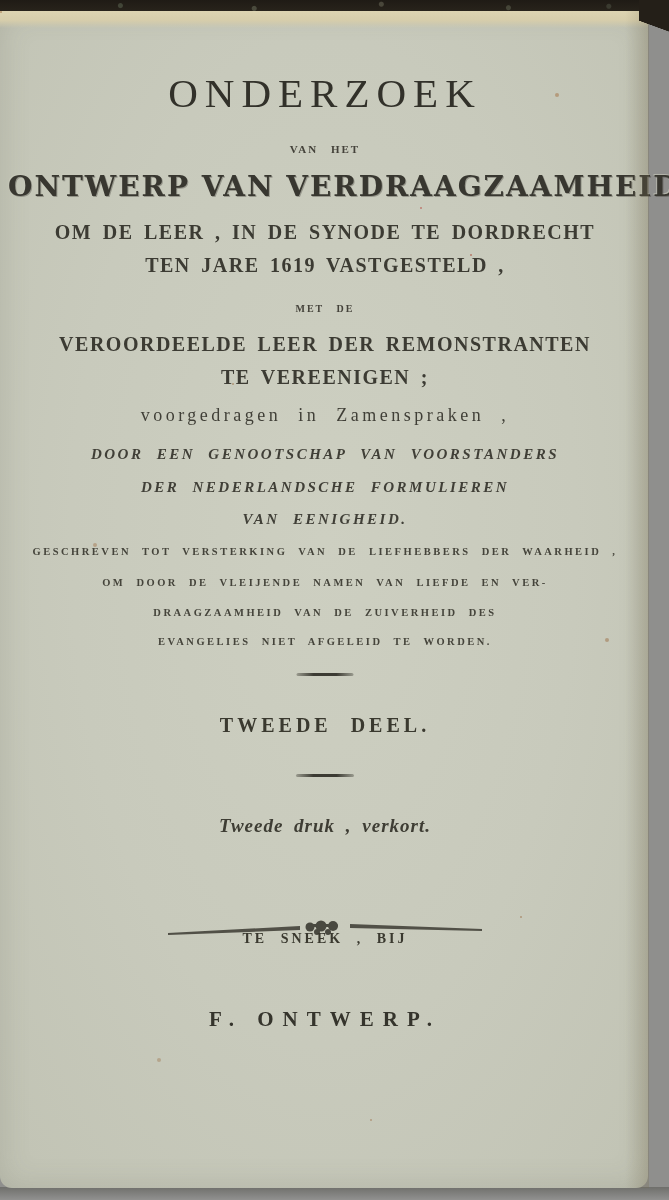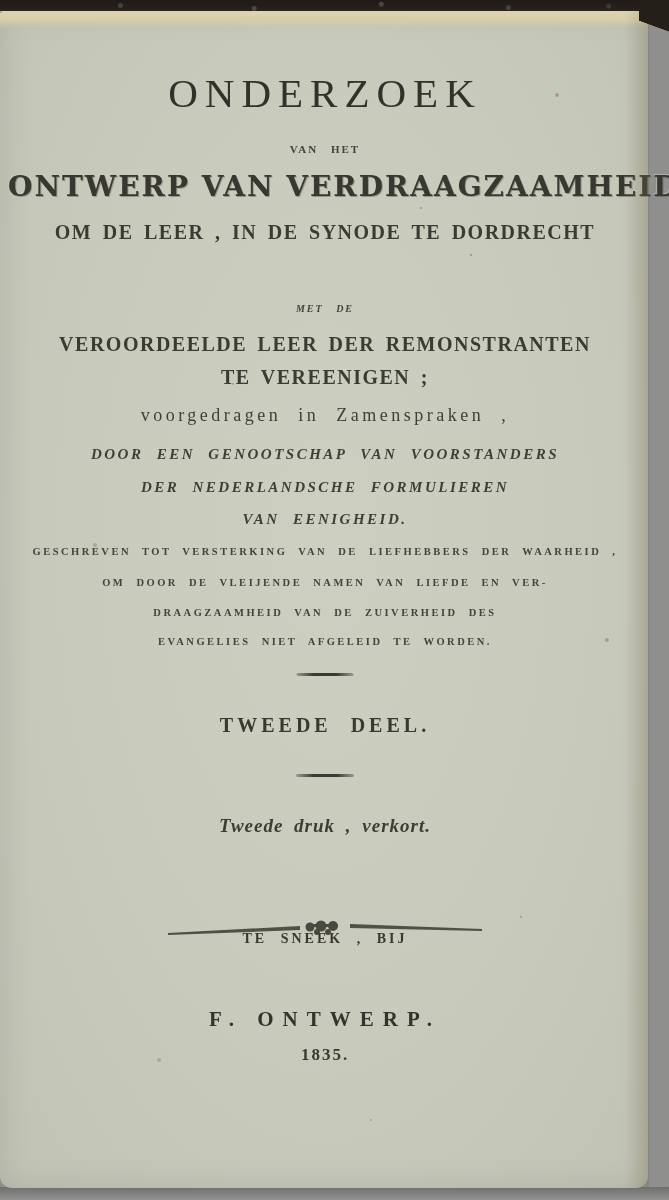--- a/index.html
+++ b/index.html
@@ -137,21 +137,21 @@
   }
   .subject {
     font-weight: bold;
     font-size: 20px;
     letter-spacing: 1.5px;
     word-spacing: 4px;
     color: #3c3b33;
   }
   .subject-1a { top: 199px; }
   .subject-1b { top: 232px; }
-  .connector-2 { top: 281px; font-size: 10px; font-style: italic; }
+  .connector-2 { top: 281px; font-size: 10px; }
   .subject-2a { top: 311px; }
   .subject-2b { top: 344px; }
   .presentation {
     top: 383px;
     font-size: 18px;
     letter-spacing: 3.5px;
     word-spacing: 9px;
     color: #403f37;
   }
   .author {
@@ -243,20 +243,21 @@
 
     <div class="content">
 
       <div class="line main-title">ONDERZOEK</div>
 
       <div class="line tiny-caps connector-1">VAN HET</div>
 
       <div class="line ornate-title">ONTWERP VAN VERDRAAGZAAMHEID,</div>
 
       <div class="line subject subject-1a">OM DE LEER , IN DE SYNODE TE DORDRECHT</div>
+      <div class="line subject subject-1b">TEN JARE 1619 VASTGESTELD ,</div>
 
       <div class="line tiny-caps connector-2">MET DE</div>
 
       <div class="line subject subject-2a">VEROORDEELDE LEER DER REMONSTRANTEN</div>
       <div class="line subject subject-2b">TE VEREENIGEN ;</div>
 
       <div class="line presentation">voorgedragen in Zamenspraken ,</div>
 
       <div class="line author author-2">DER NEDERLANDSCHE FORMULIEREN</div>
       <div class="line author author-1">DOOR EEN GENOOTSCHAP VAN VOORSTANDERS</div>
@@ -285,21 +286,20 @@
             <circle cx="173" cy="11" r="5"></circle>
             <circle cx="157" cy="17" r="3"></circle>
             <circle cx="168" cy="17" r="3"></circle>
             <rect x="146" y="9" width="32" height="3" rx="1.5"></rect>
           </g>
         </svg>
       </div>
 
       <div class="line place-line">TE SNEEK , BIJ</div>
       <div class="line publisher">F. ONTWERP.</div>
-      <div class="line year">1835.</div>
 
     </div>
   </div>
 
   <div class="page-right-shade"></div>
   <div class="page-edge-stack"></div>
   <div class="backdrop-top-right"></div>
 
 </div>
 

